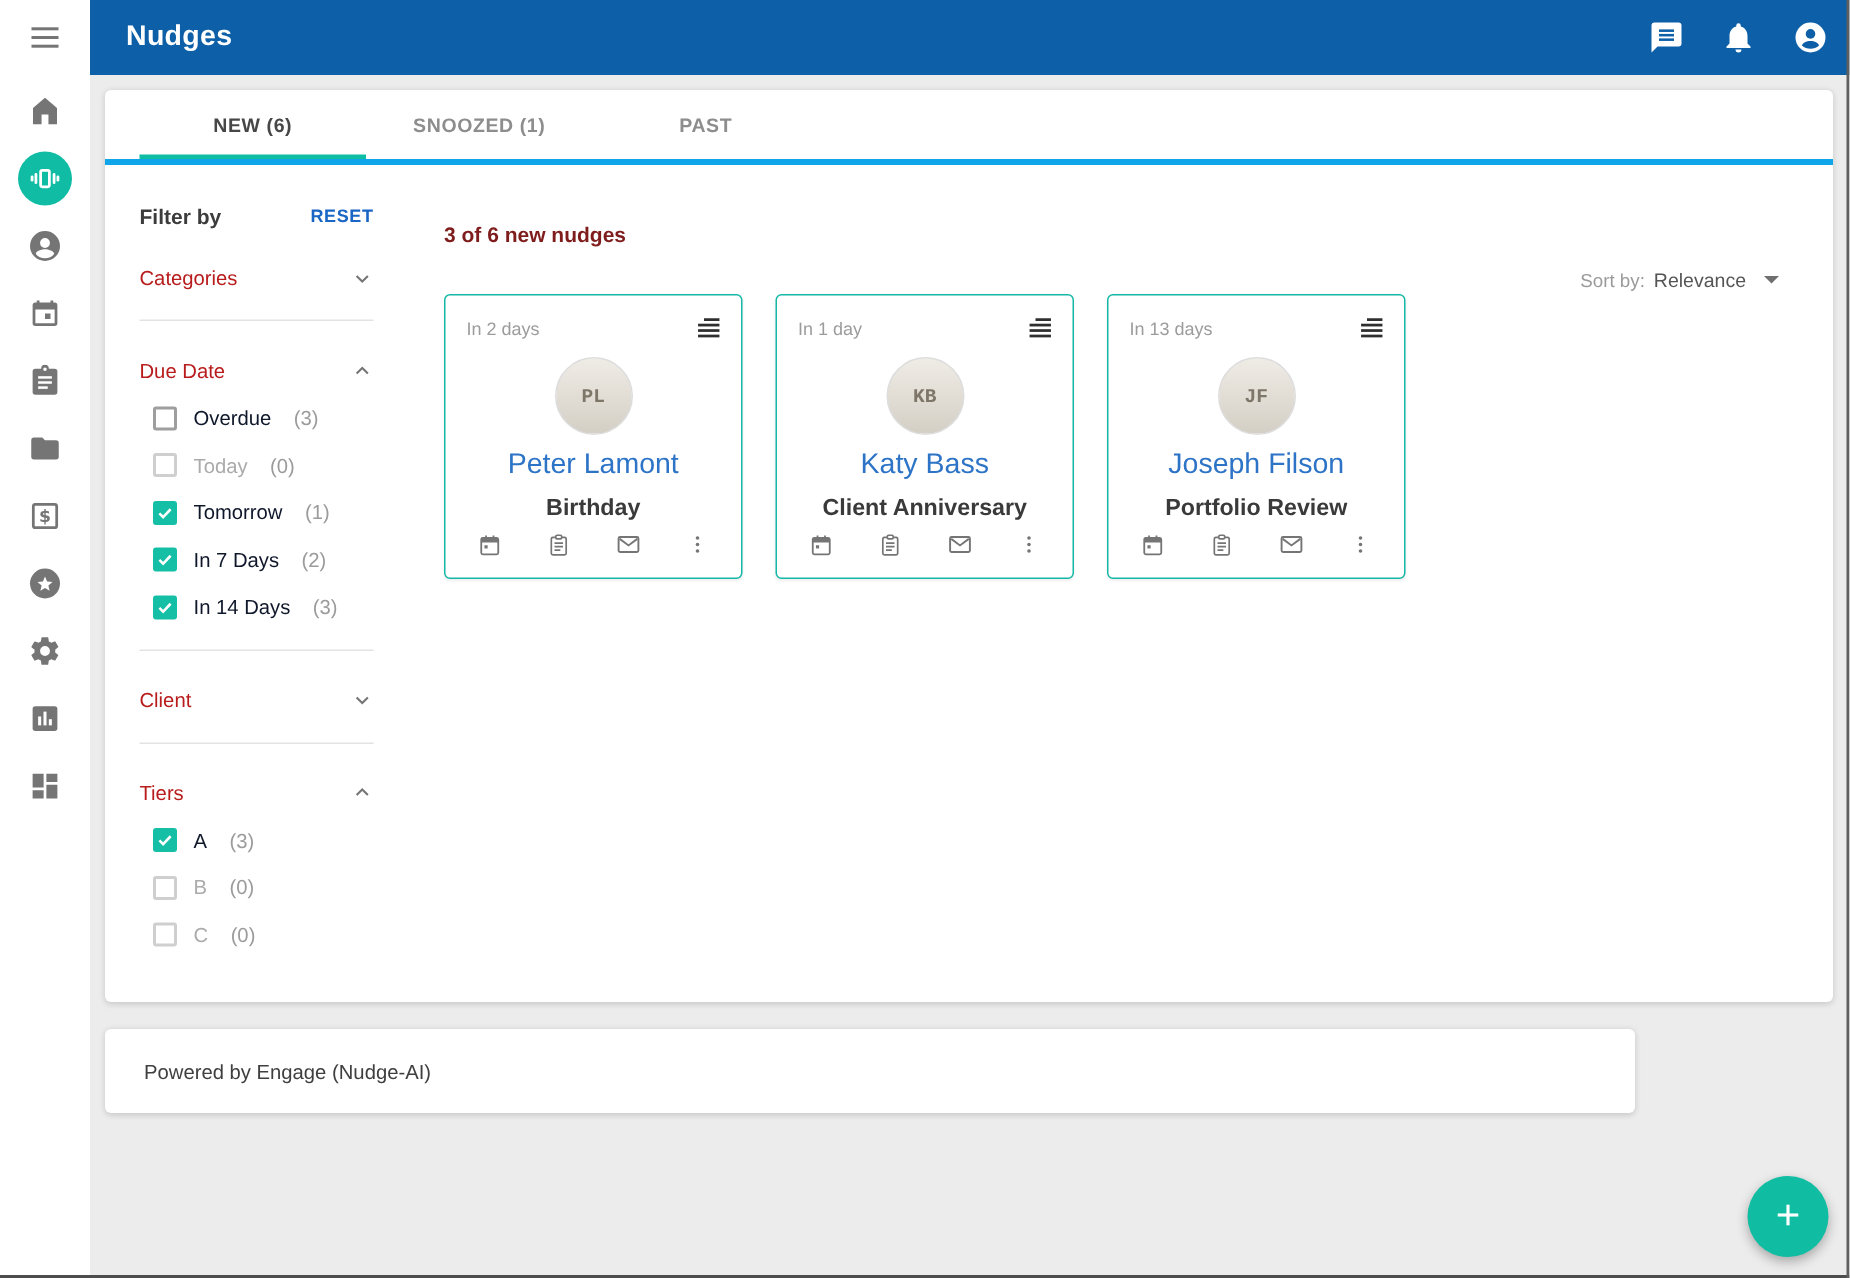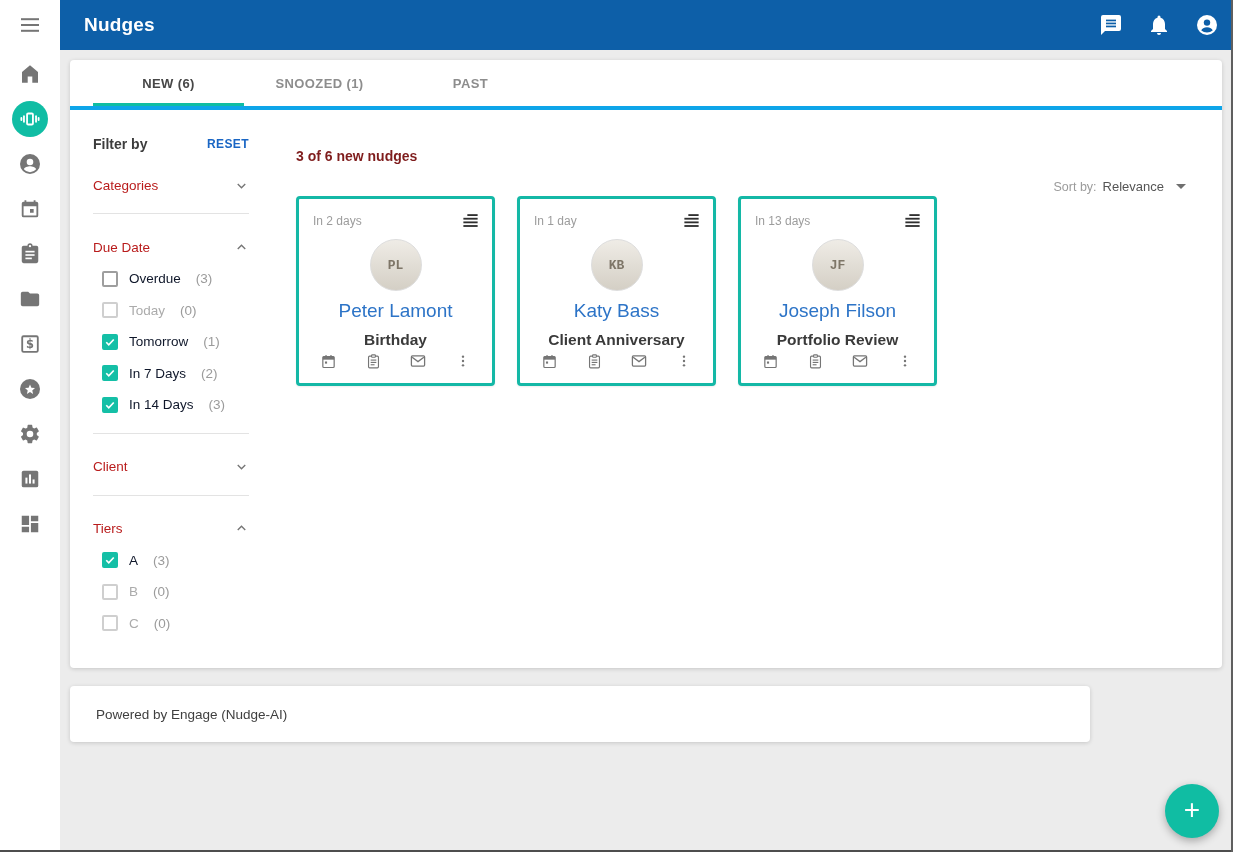--- a/index.html
+++ b/index.html
@@ -57,21 +57,21 @@
 
   
   .summary { position:absolute; left:226px; top:88px; font-size:14px; font-weight:bold; color:#7f1d1d; }
   .sort { position:absolute; right:36px; top:79px; display:flex; align-items:center; gap:6px; cursor:pointer;margin-top:40px; }
   .sort-label { font-size:12.5px; color:#9b9b9b; }
   .sort-value { font-size:13px; color:#555; }
   .sort-caret { width:0; height:0; border-left:5px solid transparent; border-right:5px solid transparent;
     border-top:5px solid #6f6f6f; margin-left:6px; }
 
   .cards { position:absolute; left:226px; top:136px; display:flex; gap:22px; }
-  .card { width:199px; height:190px; background:#fff; border:3px solid #14b8a6; border-radius:4px;
+  .card { width:199px; height:190px; background:#fff; border:1px solid #14b8a6; border-radius:4px;
     box-shadow:0 1px 2px rgba(0,0,0,.07); display:flex; flex-direction:column; align-items:center; }
   .card-top { width:100%; display:flex; justify-content:space-between; align-items:flex-start; padding:12px 12px 0 14px; }
   .card-due { font-size:12px; color:#9c9c9c; padding-top:3px; }
   .subject-icon { cursor:pointer; }
   .avatar { width:52px; height:52px; border-radius:50%; margin-top:5px;
     background:linear-gradient(180deg,#efece6,#d4cfc5); border:1px solid #ddd;
     display:flex; align-items:center; justify-content:center;
     font-size:13px; font-weight:bold; color:#7e7668;font-family:Liberation Mono, monospace; }
   .card-name { margin-top:9px; font-size:19px; color:#2d74c7; cursor:pointer; }
   .card-title { margin-top:9px; font-size:15.5px; font-weight:bold; color:#3a3a3a; }

